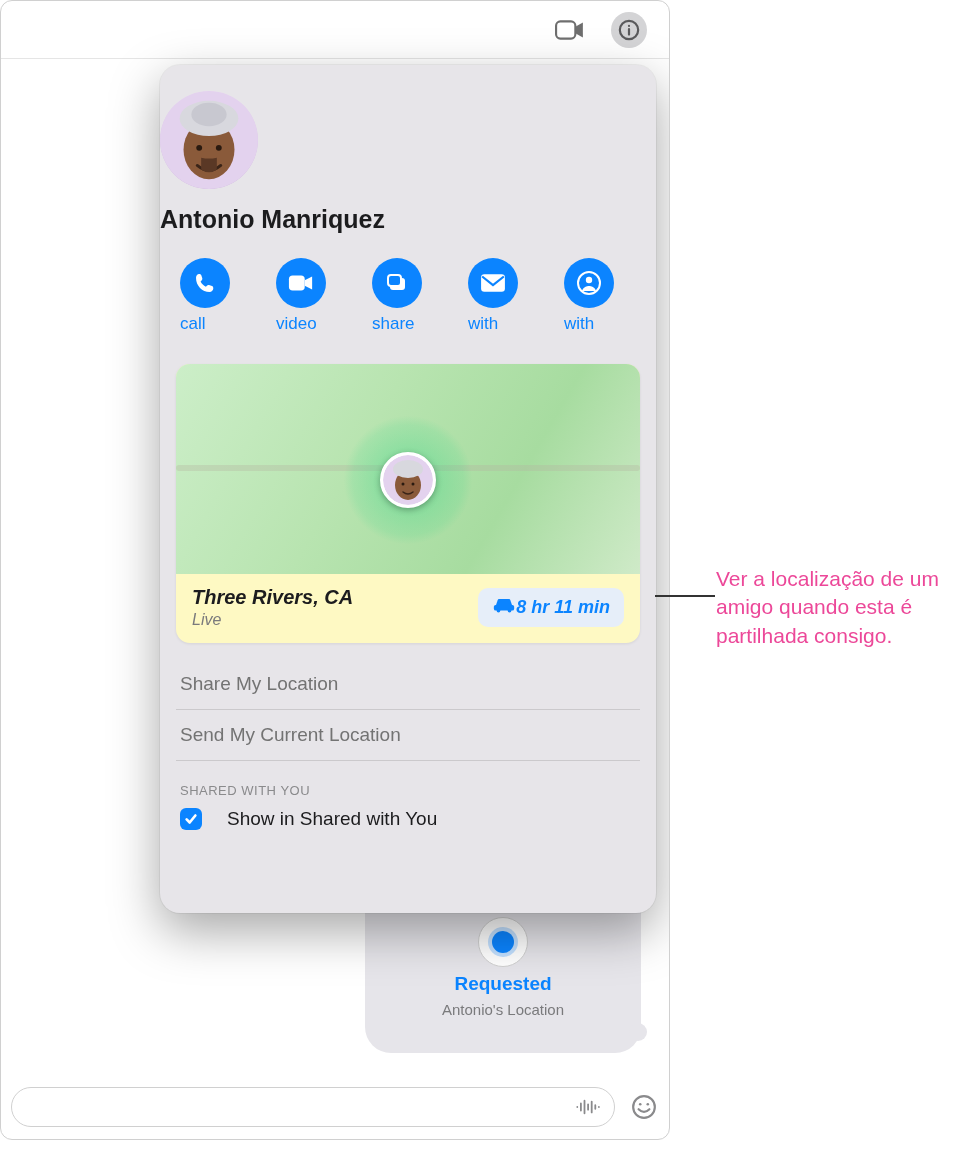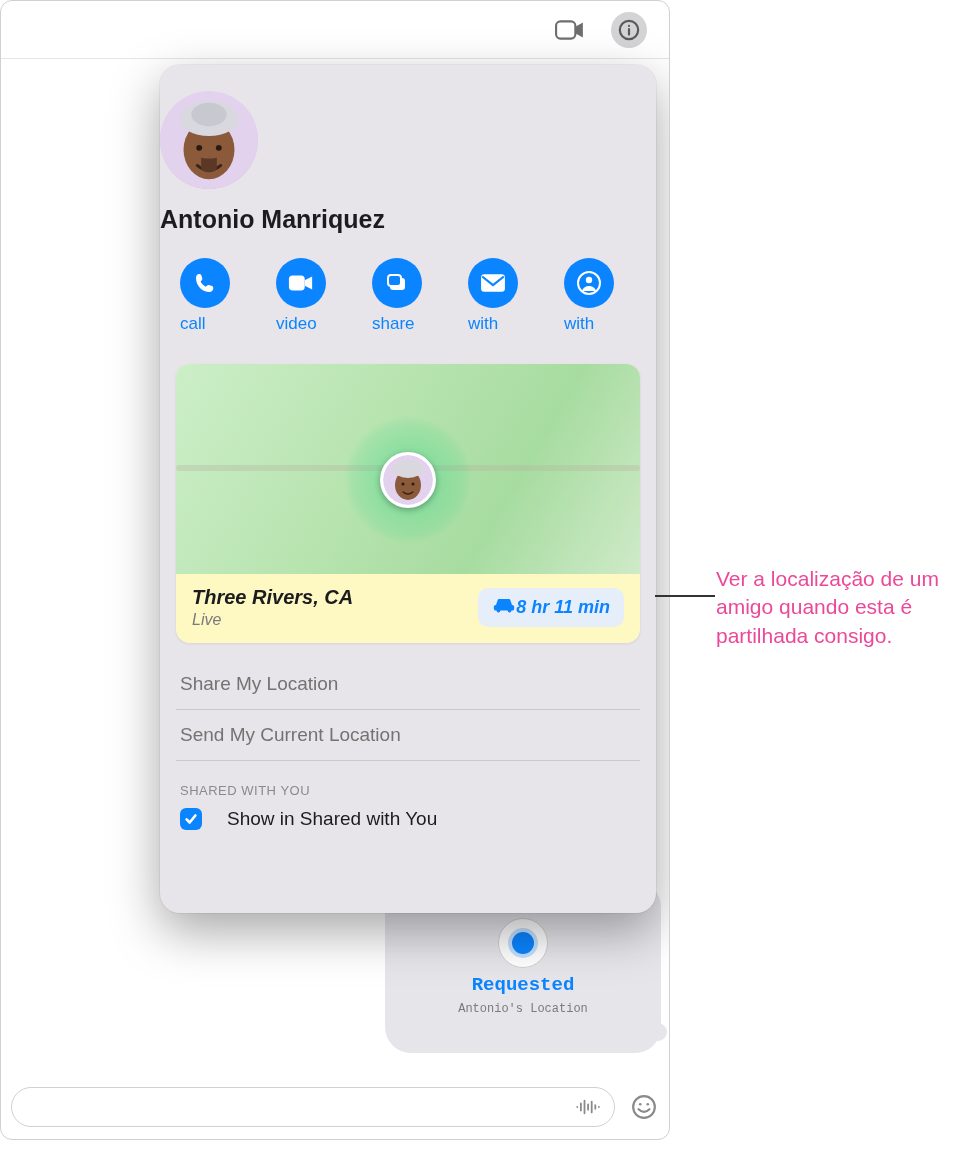--- a/index.html
+++ b/index.html
@@ -164,40 +164,39 @@
       padding:0 4px 6px 4px;
       font-size:19px;color:#1c1c1e;
     }
     .checkbox{
       width:22px;height:22px;border-radius:6px;background:#0b84ff;
       display:flex;align-items:center;justify-content:center;color:#fff;
     }
     
     .msg-bubble{
       position:absolute;
-      left:384px; top:880px;
+      left:364px; top:880px;
       width:276px;height:172px;
       background:#e6e5ea;
       border-radius:26px;
       display:flex;flex-direction:column;align-items:center;justify-content:center;
       gap:6px;
-      font-family:Liberation Mono, monospace;
     }
     .msg-bubble::after{
       content:"";position:absolute;right:-6px;bottom:12px;
       width:18px;height:18px;background:#e6e5ea;border-radius:50%;
     }
     .req-circle{
       width:50px;height:50px;border-radius:50%;
       background:#fff;border:1px solid #d0d0d0;
       display:flex;align-items:center;justify-content:center;
     }
     .req-dot{width:22px;height:22px;border-radius:50%;background:#0b84ff;box-shadow:0 0 0 4px rgba(11,132,255,0.25);}
     .req-title{font-size:19px;font-weight:700;color:#0b84ff;}
-    .req-sub{font-size:12px;color:#7a7a7c;}
+    .req-sub{font-size:15px;color:#7a7a7c;}
     
     .input-bar{
       position:absolute;left:10px;right:10px;bottom:12px;
       display:flex;align-items:center;gap:14px;
     }
     .msg-input{
       flex:1;height:40px;border:1px solid #d0d0d0;border-radius:20px;
       background:#fff;
       display:flex;align-items:center;justify-content:flex-end;
       padding-right:10px;

